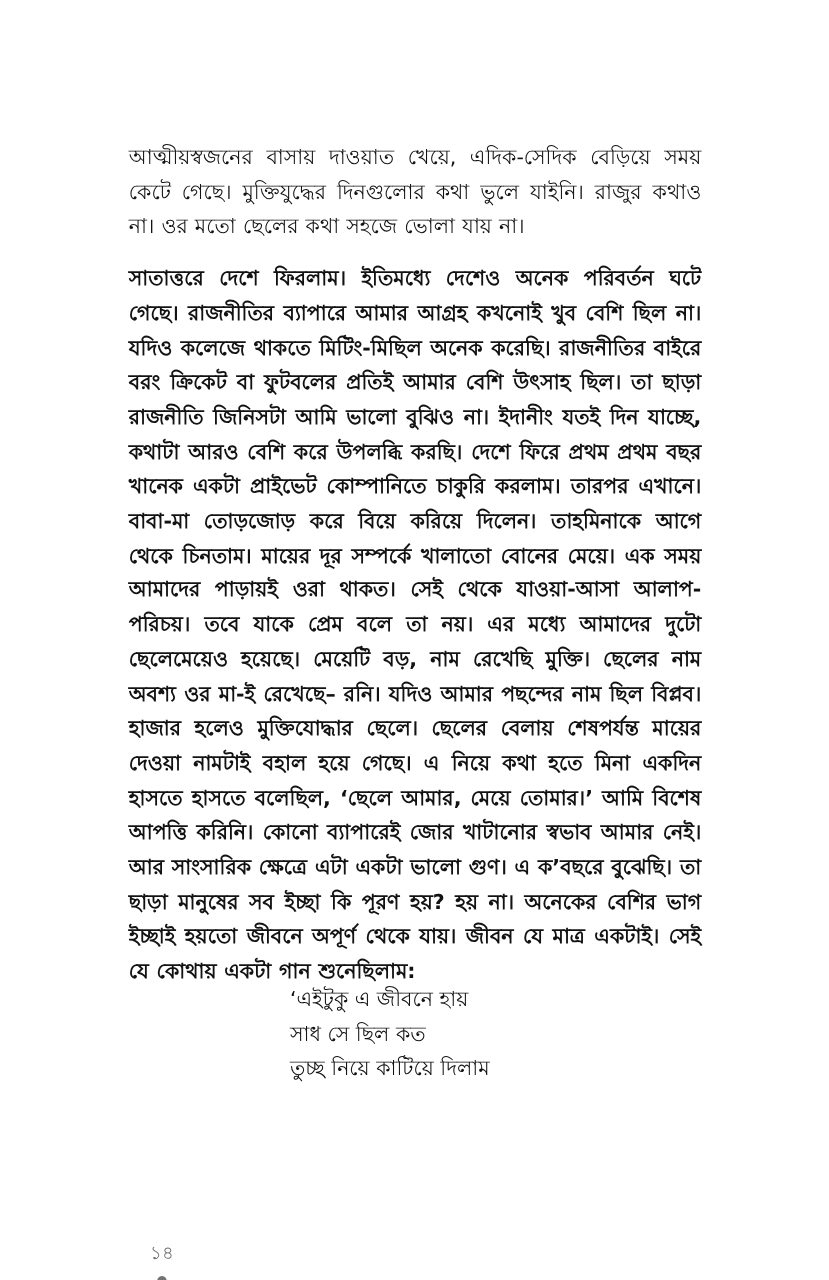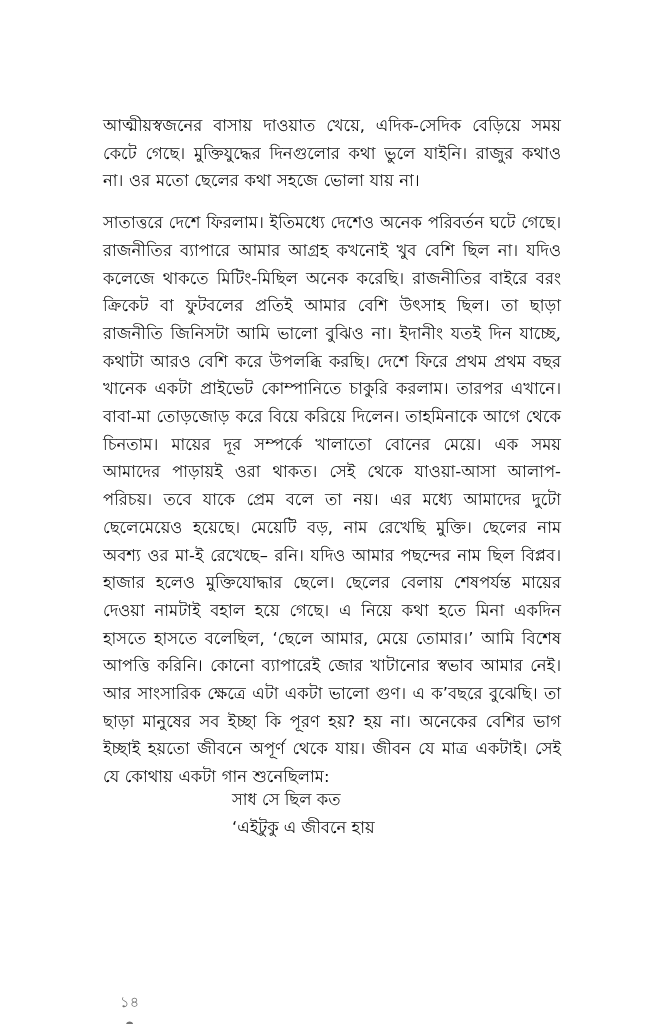--- a/index.html
+++ b/index.html
@@ -37,20 +37,21 @@
     text-justify: inter-word;
     word-spacing: 0.5px;
     color: #121212;
     font-family: "DejaVu Sans", "Liberation Sans", sans-serif;
   }
   .para:last-child {
     margin-bottom: 0;
   }
   .para.tight {
     margin-bottom: 0;
+    font-weight: bold;
   }
   .verse-block {
     position: absolute;
     left: 232px;
     top: 786px;
     width: 330px;
   }
   .verse-line {
     font-size: 16.4px;
     line-height: 27.7px;
@@ -88,22 +89,23 @@
 <body>
 
 <div class="page">
 
   <div class="text-block">
     <p class="para">আত্মীয়স্বজনের বাসায় দাওয়াত খেয়ে, এদিক-সেদিক বেড়িয়ে সময় কেটে গেছে। মুক্তিযুদ্ধের দিনগুলোর কথা ভুলে যাইনি। রাজুর কথাও না। ওর মতো ছেলের কথা সহজে ভোলা যায় না।</p>
     <p class="para tight">সাতাত্তরে দেশে ফিরলাম। ইতিমধ্যে দেশেও অনেক পরিবর্তন ঘটে গেছে। রাজনীতির ব্যাপারে আমার আগ্রহ কখনোই খুব বেশি ছিল না। যদিও কলেজে থাকতে মিটিং-মিছিল অনেক করেছি। রাজনীতির বাইরে বরং ক্রিকেট বা ফুটবলের প্রতিই আমার বেশি উৎসাহ ছিল। তা ছাড়া রাজনীতি জিনিসটা আমি ভালো বুঝিও না। ইদানীং যতই দিন যাচ্ছে, কথাটা আরও বেশি করে উপলব্ধি করছি। দেশে ফিরে প্রথম প্রথম বছর খানেক একটা প্রাইভেট কোম্পানিতে চাকুরি করলাম। তারপর এখানে। বাবা-মা তোড়জোড় করে বিয়ে করিয়ে দিলেন। তাহমিনাকে আগে থেকে চিনতাম। মায়ের দূর সম্পর্কে খালাতো বোনের মেয়ে। এক সময় আমাদের পাড়ায়ই ওরা থাকত। সেই থেকে যাওয়া-আসা আলাপ-পরিচয়। তবে যাকে প্রেম বলে তা নয়। এর মধ্যে আমাদের দুটো ছেলেমেয়েও হয়েছে। মেয়েটি বড়, নাম রেখেছি মুক্তি। ছেলের নাম অবশ্য ওর মা-ই রেখেছে– রনি। যদিও আমার পছন্দের নাম ছিল বিপ্লব। হাজার হলেও মুক্তিযোদ্ধার ছেলে। ছেলের বেলায় শেষপর্যন্ত মায়ের দেওয়া নামটাই বহাল হয়ে গেছে। এ নিয়ে কথা হতে মিনা একদিন হাসতে হাসতে বলেছিল, ‘ছেলে আমার, মেয়ে তোমার।’ আমি বিশেষ আপত্তি করিনি। কোনো ব্যাপারেই জোর খাটানোর স্বভাব আমার নেই। আর সাংসারিক ক্ষেত্রে এটা একটা ভালো গুণ। এ ক’বছরে বুঝেছি। তা ছাড়া মানুষের সব ইচ্ছা কি পূরণ হয়? হয় না। অনেকের বেশির ভাগ ইচ্ছাই হয়তো জীবনে অপূর্ণ থেকে যায়। জীবন যে মাত্র একটাই। সেই যে কোথায় একটা গান শুনেছিলাম:</p>
   </div>
 
   <div class="verse-block">
+    <div class="verse-line">‘এইটুকু এ জীবনে হায়</div>
     <div class="verse-line">সাধ সে ছিল কত</div>
-    <div class="verse-line">‘এইটুকু এ জীবনে হায়</div>
+    <div class="verse-line">তুচ্ছ নিয়ে কাটিয়ে দিলাম</div>
   </div>
 
   <div class="footer">
     <span class="page-num">১৪</span>
     <span class="sep">●</span>
     <span class="book-title">আত্মপক্ষ</span>
   </div>
 
 </div>
 

